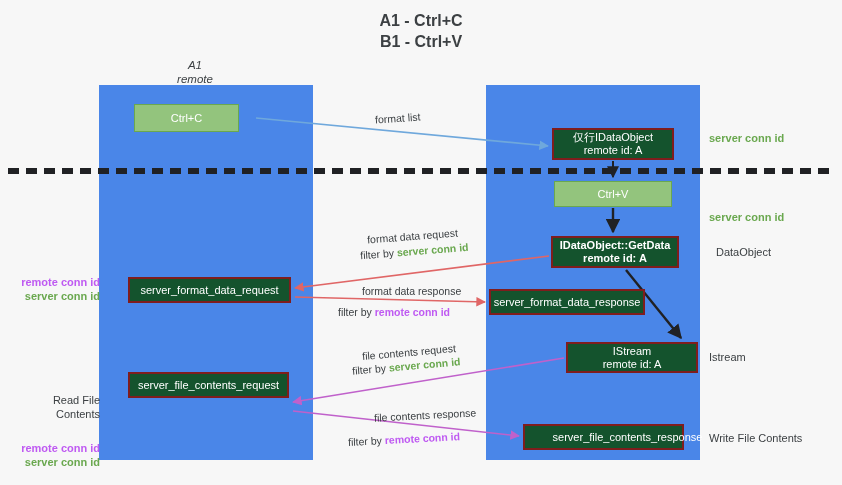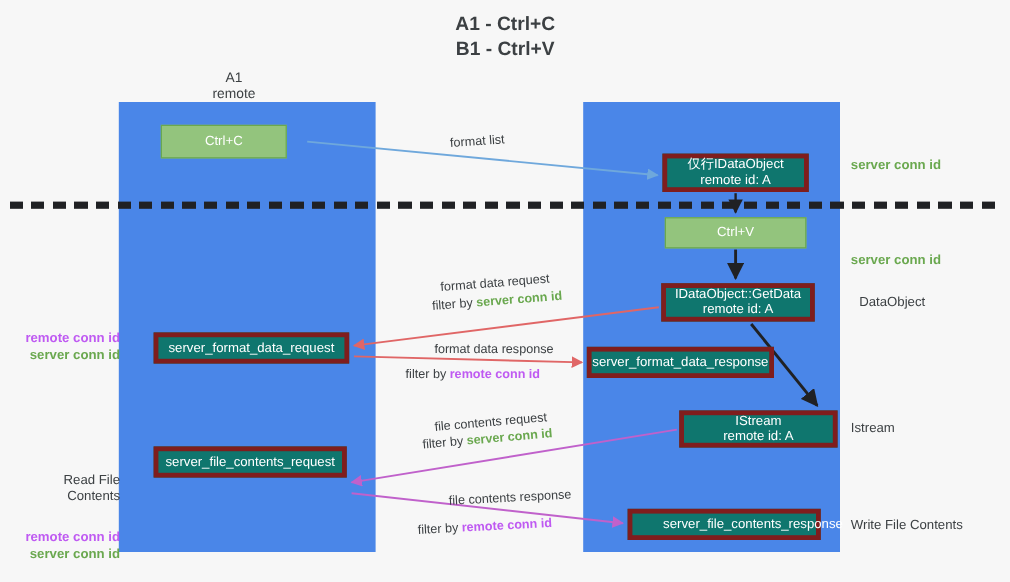--- a/index.html
+++ b/index.html
@@ -15,44 +15,45 @@
   
   #title{
     left:0;right:0;top:10px;text-align:center;
     font-size:16px;line-height:21px;color:#3c4043;white-space:pre-line;font-weight:bold;
   }
 
   
   .lane-head{
     text-align:center;font-size:11.5px;line-height:14px;color:#3c4043;
     white-space:pre-line;
+    font-style:italic;
   }
   #head-a1{left:120px;top:58px;width:150px;}
   #head-b1{left:520px;top:58px;width:190px;}
 
   
   .lane{background:#4a86e8;}
   #lane-a1{left:99px;top:85px;width:214px;height:375px;}
   #lane-b1{left:486px;top:85px;width:214px;height:375px;}
 
   
   .box{
     box-sizing:border-box;
     display:flex;flex-direction:column;align-items:center;justify-content:center;
     color:#ffffff;text-align:center;
     font-size:11px;line-height:13px;
     white-space:pre-line;
   }
   .box.green{background:#93c47d;border:1px solid #6aa84f;}
-  .box.orange{background:#0f766e;border:4px solid #7f1d1d;}
+  .box.orange{background:#14532d;border:2px solid #7f1d1d;}
 
   #b-ctrlc{left:134px;top:104px;width:105px;height:28px;}
   #b-idataobject{left:552px;top:128px;width:122px;height:32px;}
   #b-ctrlv{left:554px;top:181px;width:118px;height:26px;}
-  #b-getdata{left:551px;top:236px;width:128px;height:32px;}
+  #b-getdata{left:551px;top:236px;width:128px;height:32px;font-weight:bold;}
   #b-fmt-req{left:128px;top:277px;width:163px;height:26px;}
   #b-fmt-res{left:489px;top:289px;width:156px;height:26px;}
   #b-istream{left:566px;top:342px;width:132px;height:31px;}
   #b-file-req{left:128px;top:372px;width:161px;height:26px;}
   #b-file-res{left:523px;top:424px;width:161px;height:26px;padding-left:48px;}
 
   
   #dashed{
     left:8px;top:168px;width:826px;height:6px;
     background:repeating-linear-gradient(to right,#202124 0 11px,transparent 11px 18px);

